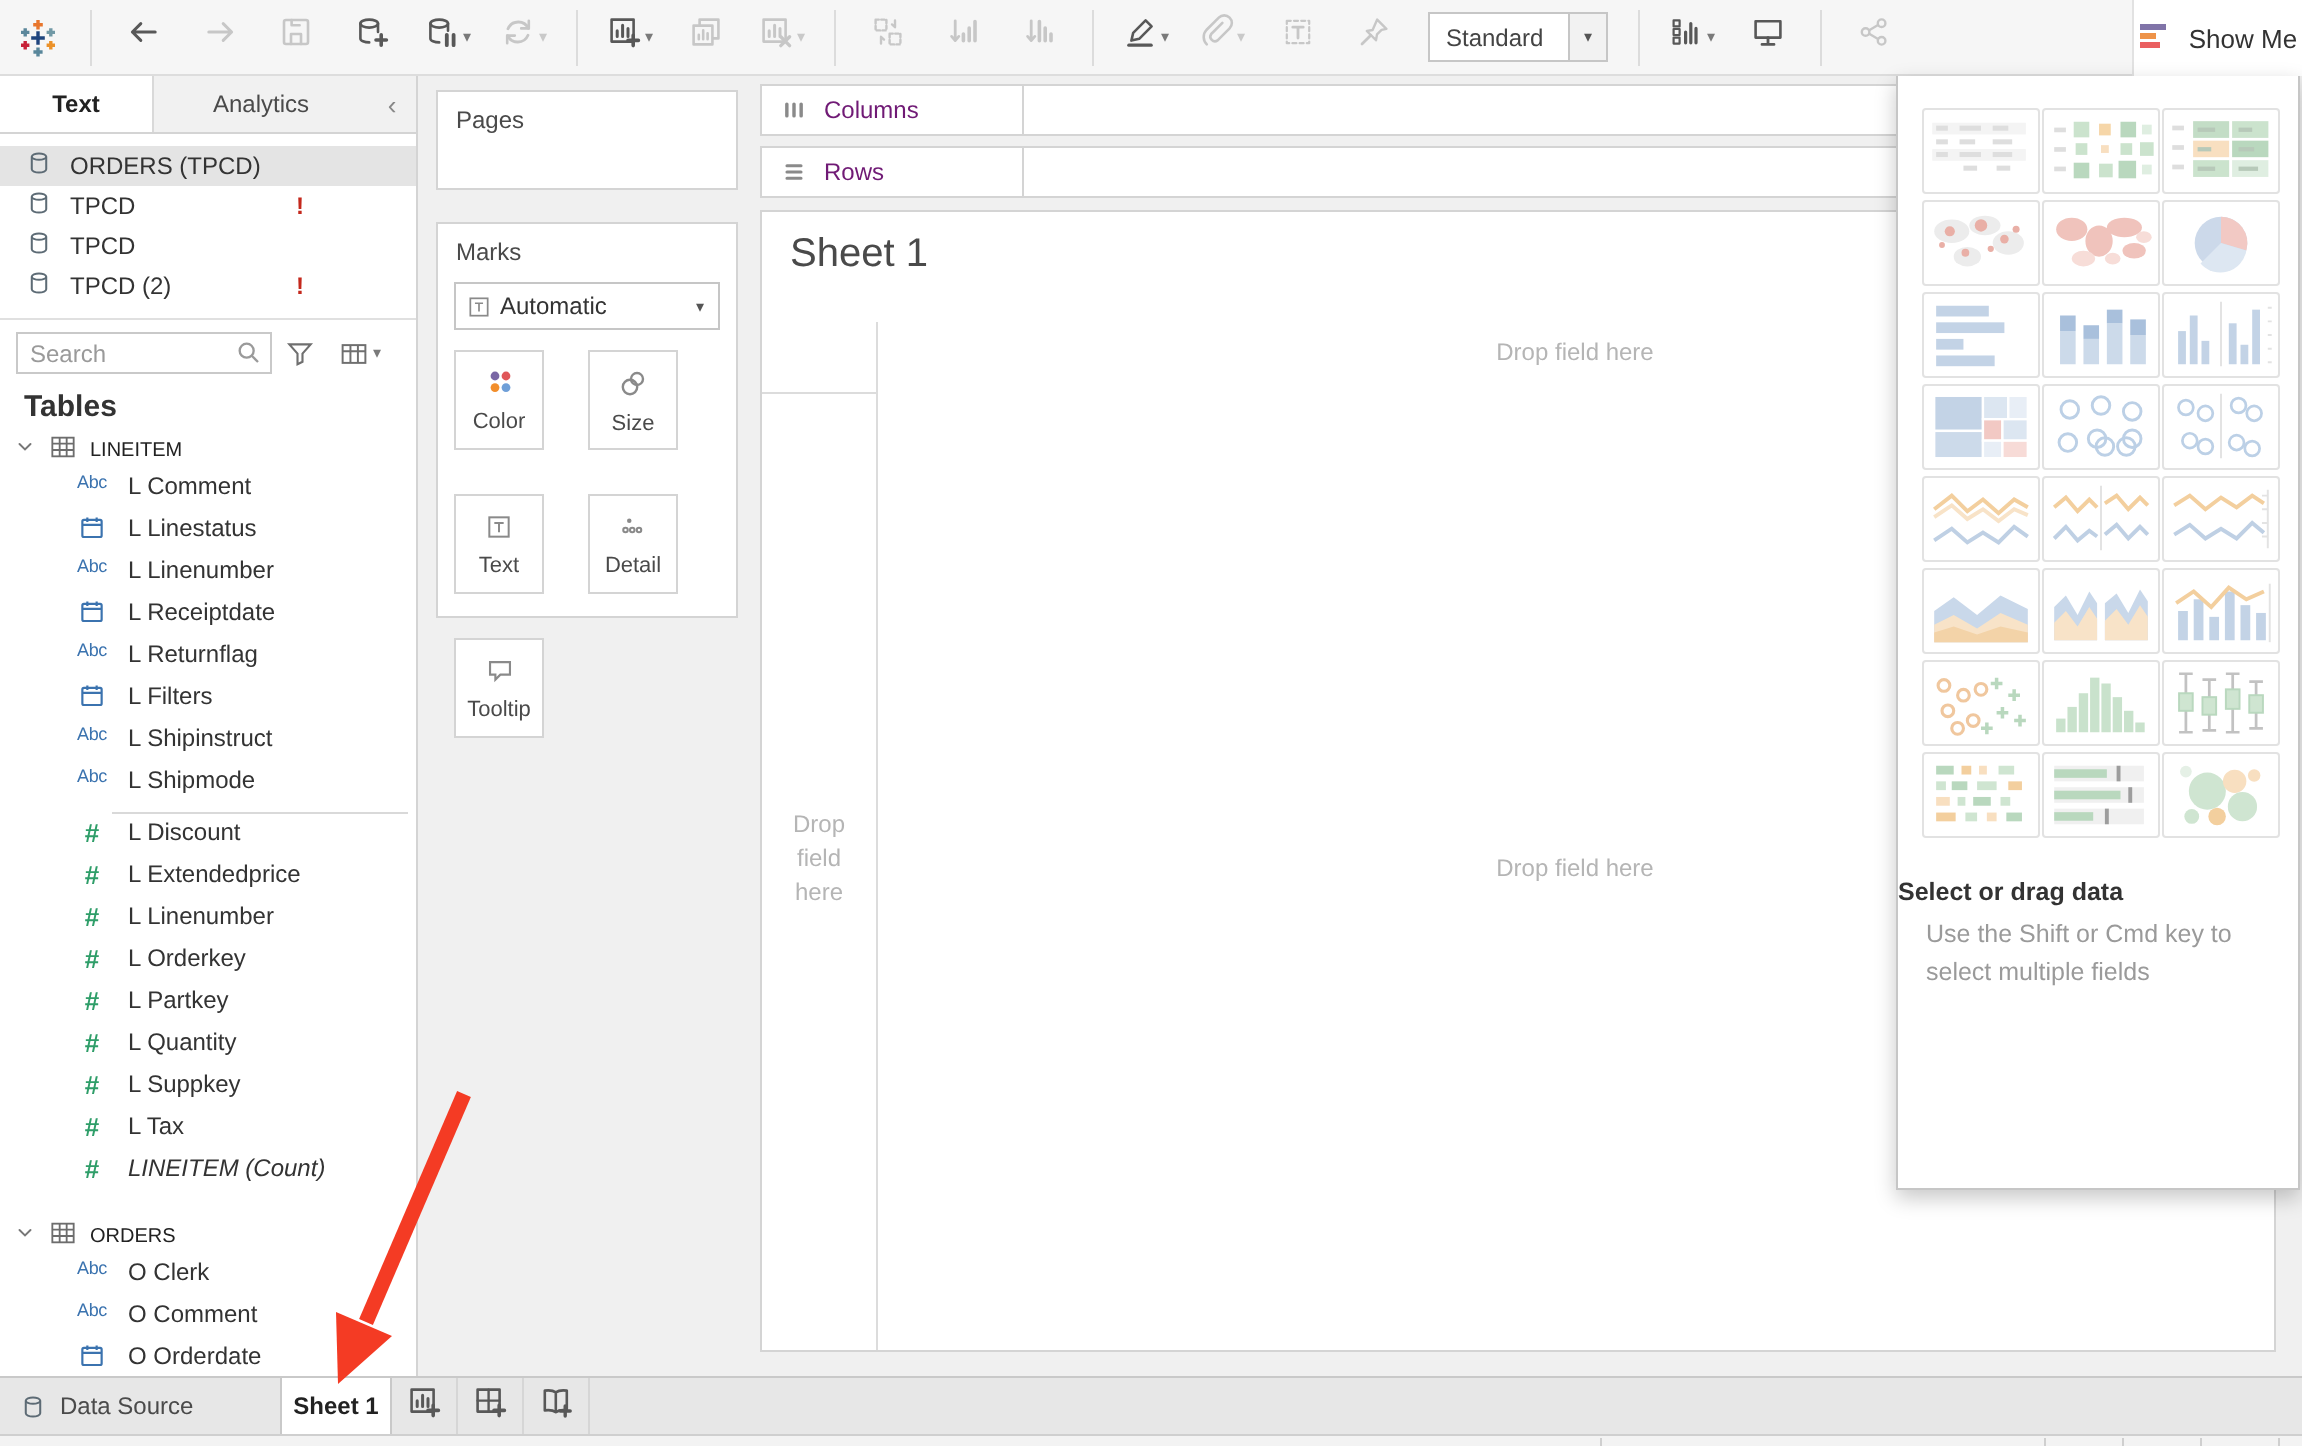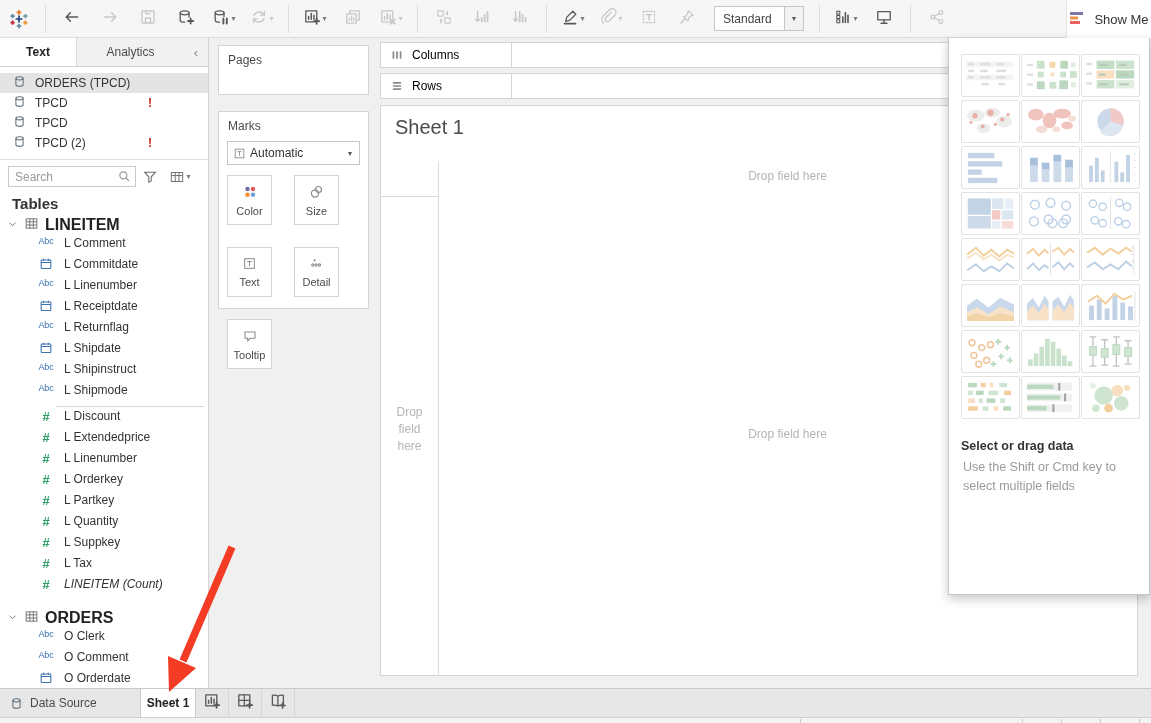--- a/index.html
+++ b/index.html
@@ -36,21 +36,21 @@
   .ds-row.selected{background:#e4e4e4;}
   .ds-warn{position:absolute;left:148px;color:#c4281c;font-weight:bold;font-size:12px;}
   #ds-divider{height:1px;background:#e0e0e0;margin-top:6px;}
   #search-row{display:flex;align-items:center;padding:6px 6px 4px 8px;gap:3px;}
   #search-box{width:128px;height:21px;border:1px solid #c9c9c9;background:#fff;display:flex;align-items:center;box-sizing:border-box;}
   #search-box input{flex:1;border:0;outline:0;font-size:12px;padding:0 0 0 6px;color:#333;width:90px;
           font-family:"Liberation Sans",sans-serif;}
   #search-box input::placeholder{color:#9a9a9a;}
   .sr-btn{width:22px;height:21px;display:flex;align-items:center;justify-content:center;}
   #tables-heading{font-size:15px;font-weight:bold;color:#333;margin:4px 0 2px 12px;}
-  .tree-group{height:22px;display:flex;align-items:center;padding-left:7px;gap:6px;font-size:16px;font-weight:bold;color:#222;}
+  .tree-group{height:22px;display:flex;align-items:center;padding-left:7px;gap:6px;font-size:10px;font-weight:normal;color:#222;}
   .tree-group.gap{margin-top:9px;}
   .field-row{height:21px;display:flex;align-items:flex-start;padding-left:36px;gap:8px;font-size:12px;color:#333;}
   .field-row .ficon{width:20px;display:flex;align-items:center;justify-content:center;}
   .field-row.italic .flabel{font-style:italic;}
   .abc{color:#3b73af;font-size:9px;letter-spacing:-0.2px;}
   .num{color:#2f9e69;font-size:13px;font-weight:bold;}
   .field-divider{height:1px;background:#d9d9d9;margin:2px 4px 2px 56px;}
   
   #middle-panel{position:absolute;left:209px;top:38px;width:169px;height:650px;}
   .card{background:#fff;border:1px solid #d4d4d4;margin:0 9px;box-sizing:border-box;}
@@ -63,36 +63,36 @@
   #marks-dd .lbl{flex:1;}
   #marks-dd .dd{width:18px;align-self:stretch;display:flex;align-items:center;justify-content:center;font-size:8px;color:#555;border-left:1px solid transparent;}
   #marks-buttons{display:flex;flex-wrap:wrap;gap:22px;padding:2px 8px;}
   .mark-btn{width:45px;height:50px;border:1px solid #d4d4d4;display:flex;flex-direction:column;align-items:center;
           justify-content:center;gap:3px;font-size:11px;color:#4a4a4a;box-sizing:border-box;background:#fff;}
   
   .shelf{position:absolute;left:380px;width:758px;height:26px;background:#fff;border:1px solid #d4d4d4;
          display:flex;box-sizing:border-box;}
   #shelf-columns{top:42px;} #shelf-rows{top:73px;}
   .shelf-label{width:121px;border-right:1px solid #d4d4d4;display:flex;align-items:center;padding-left:9px;gap:8px;
-         font-size:12px;color:#000000;}
+         font-size:12px;color:#701a75;}
   #sheet{position:absolute;left:380px;top:105px;width:758px;height:571px;background:#fff;border:1px solid #d4d4d4;box-sizing:border-box;}
   #sheet-title{position:absolute;left:14px;top:10px;font-size:20px;color:#4a4a4a;}
   #sheet .vline{position:absolute;left:57px;top:55px;bottom:0;width:1px;background:#dcdcdc;}
   #sheet .hline{position:absolute;left:0;top:90px;width:57px;height:1px;background:#dcdcdc;}
   .dropzone{color:#b5b5b5;font-size:12px;}
   #drop-top{position:absolute;left:57px;right:0;top:63px;text-align:center;}
   #drop-left{position:absolute;left:0;width:57px;top:298px;text-align:center;line-height:17px;padding:0 12px;box-sizing:border-box;}
   #drop-main{position:absolute;left:57px;right:0;top:321px;text-align:center;}
   
   #showme-panel{position:absolute;left:948px;top:38px;width:202px;height:557px;background:#fff;
          border:1px solid #c6c6c6;border-top:none;box-shadow:0 4px 10px rgba(0,0,0,.22);z-index:20;box-sizing:border-box;}
   #sm-grid{padding:16px 0 0 12px;display:grid;grid-template-columns:repeat(3,60px);grid-auto-rows:46px;}
   .sm-thumb{width:57px;height:41px;border:1px solid #e2e2e2;border-radius:2px;background:#fff;
          display:flex;align-items:center;justify-content:center;}
-  #sm-hint-title{margin:17px 12px 5px;font-weight:bold;font-size:12.5px;color:#333;}
+  #sm-hint-title{margin:17px 0 5px;font-weight:bold;font-size:12.5px;color:#333;}
   #sm-hint-body{margin:0 14px;font-size:12.5px;color:#9a9a9a;line-height:1.5;}
   
   #bottom-bar{position:absolute;left:0;top:688px;width:1151px;height:29px;background:#e7e7e7;
          border-top:1px solid #c9c9c9;display:flex;align-items:stretch;box-sizing:border-box;z-index:30;}
   #ds-tab{width:130px;display:flex;align-items:center;padding-left:10px;gap:7px;font-size:12px;color:#4a4a4a;}
   .sheet-tab{width:54px;display:flex;align-items:center;justify-content:center;font-size:12px;}
   .sheet-tab.active{background:#fff;border-left:1px solid #c9c9c9;border-right:1px solid #c9c9c9;font-weight:bold;color:#222;}
   .nb-btn{width:32px;display:flex;align-items:center;justify-content:center;border-right:1px solid #d6d6d6;}
   #status-bar{position:absolute;left:0;top:717px;width:1151px;height:6px;background:#f3f3f3;border-top:1px solid #cfcfcf;z-index:30;}
   .st-sep{position:absolute;top:1px;width:1px;height:5px;background:#cfcfcf;}
@@ -343,21 +343,21 @@
         </span>
         <span class="flabel">L Comment</span>
       </div>
       <div class="field-row">
         <span class="ficon">
           <svg width="14" height="14" viewBox="0 0 18 18" fill="none" stroke="#3b73af" stroke-width="1.4">
             <rect x="2.8" y="3.8" width="12.4" height="11" rx="1"></rect>
             <path d="M2.8 7h12.4M6 2.2v3M12 2.2v3"></path>
           </svg>
         </span>
-        <span class="flabel">L Commitdate</span>
+        <span class="flabel">L Linestatus</span>
       </div>
       <div class="field-row">
         <span class="ficon">
           <span class="abc">Abc</span>
         </span>
         <span class="flabel">L Linenumber</span>
       </div>
       <div class="field-row">
         <span class="ficon">
           <svg width="14" height="14" viewBox="0 0 18 18" fill="none" stroke="#3b73af" stroke-width="1.4">
@@ -373,21 +373,21 @@
         </span>
         <span class="flabel">L Returnflag</span>
       </div>
       <div class="field-row">
         <span class="ficon">
           <svg width="14" height="14" viewBox="0 0 18 18" fill="none" stroke="#3b73af" stroke-width="1.4">
             <rect x="2.8" y="3.8" width="12.4" height="11" rx="1"></rect>
             <path d="M2.8 7h12.4M6 2.2v3M12 2.2v3"></path>
           </svg>
         </span>
-        <span class="flabel">L Shipdate</span>
+        <span class="flabel">L Filters</span>
       </div>
       <div class="field-row">
         <span class="ficon">
           <span class="abc">Abc</span>
         </span>
         <span class="flabel">L Shipinstruct</span>
       </div>
       <div class="field-row">
         <span class="ficon">
           <span class="abc">Abc</span>

